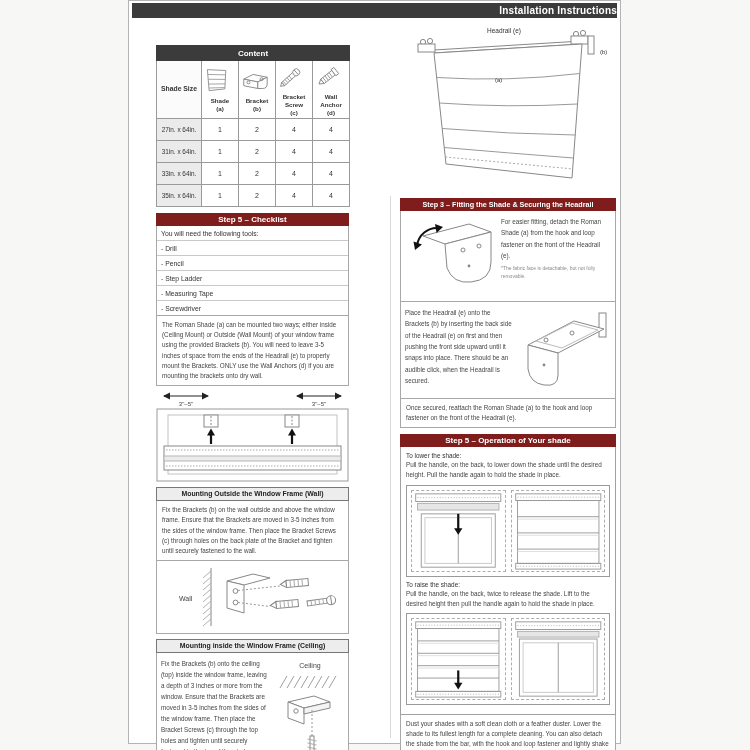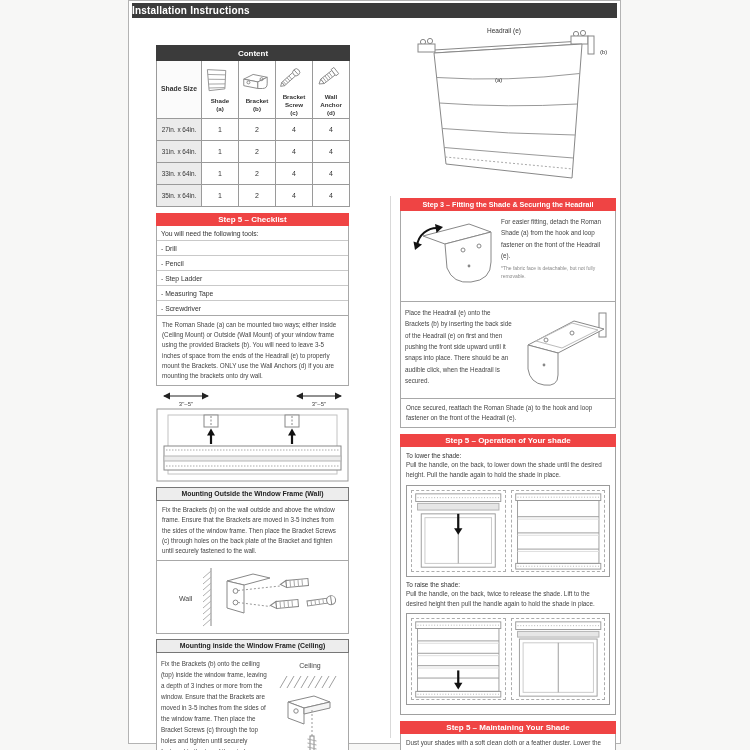--- a/index.html
+++ b/index.html
@@ -7,21 +7,21 @@
     width:750px;height:750px;background:#f7f7f6;position:relative;
     font-family:"Liberation Sans", sans-serif;color:#333;
     -webkit-font-smoothing:antialiased;
   }
   .page{
     position:absolute;left:128px;top:0;width:493px;height:744px;
     background:#fff;border:1px solid #b3b3b3;box-sizing:border-box;
   }
   .titlebar{
     margin:2px 3px 0 3px;height:15px;background:#3b3b3b;color:#fff;
-    font-size:10px;font-weight:bold;text-align:left;line-height:15px;
+    font-size:10px;font-weight:bold;text-align:right;line-height:15px;
     letter-spacing:.2px;
   }
   .col-left{position:absolute;left:27px;top:44px;width:193px;}
   .col-right{position:absolute;left:271px;top:19px;width:216px;}
   .col-divider{position:absolute;left:261px;top:195px;width:1px;height:542px;background:#d9d9d9;}
 
   
   table.content{border-collapse:collapse;width:193px;table-layout:fixed;}
   table.content th, table.content td{
     border:1px solid #9a9a9a;text-align:center;vertical-align:middle;
@@ -32,21 +32,21 @@
     border:1px solid #3b3b3b;
   }
   table.content .size-head{background:#fbfbfb;font-size:6.8px;line-height:1.6;}
   table.content .icon-head{height:58px;background:#fff;}
   table.content .icon-head .lbl{font-size:6.2px;line-height:1.25;margin-top:1px;}
   table.content td.size{background:#ebebeb;font-size:6.4px;height:19px;}
   table.content td.qty{background:#fff;font-size:7px;height:19px;}
 
   
   .hdr-dark{
-    background:#ef4444;color:#fff;font-weight:bold;text-align:center;
+    background:#7f1d1d;color:#fff;font-weight:bold;text-align:center;
     height:13px;line-height:13px;font-size:8px;margin-top:6px;
   }
   .hdr-dark.small{font-size:7.2px;}
   .hdr-light{
     background:#ededed;color:#222;font-weight:bold;text-align:center;
     height:12px;line-height:12px;font-size:6.9px;border:1px solid #777;
     margin-top:5px;
   }
   
   .box{border:1px solid #a8a8a8;border-top:none;background:#fff;box-sizing:border-box;}
@@ -421,19 +421,18 @@
             <line x1="6" y1="7" x2="94" y2="7" stroke="#aaa" stroke-dasharray="1,2"></line>
             <rect x="6" y="13" width="88" height="6" fill="#e6e6e6" stroke="#b0b0b0"></rect>
             <rect x="8" y="21" width="84" height="60" fill="none" stroke="#999"></rect>
             <rect x="12" y="25" width="76" height="52" fill="none" stroke="#c8c8c8"></rect>
             <line x1="50" y1="25" x2="50" y2="77" stroke="#999"></line>
           </svg>
         </div>
       </div>
     </div>
 
-    <div class="hdr-dark">Step 5 – Maintaining Your Shade</div>
     <div class="box textpad">
       <div>Dust your shades with a soft clean cloth or a feather duster. Lower the shade to its fullest length for a complete cleaning. You can also detach the shade from the bar, with the hook and loop fastener and lightly shake for a simple cleaning.</div>
 
     </div>
   </div>
 </div>
 
 </body></html>

